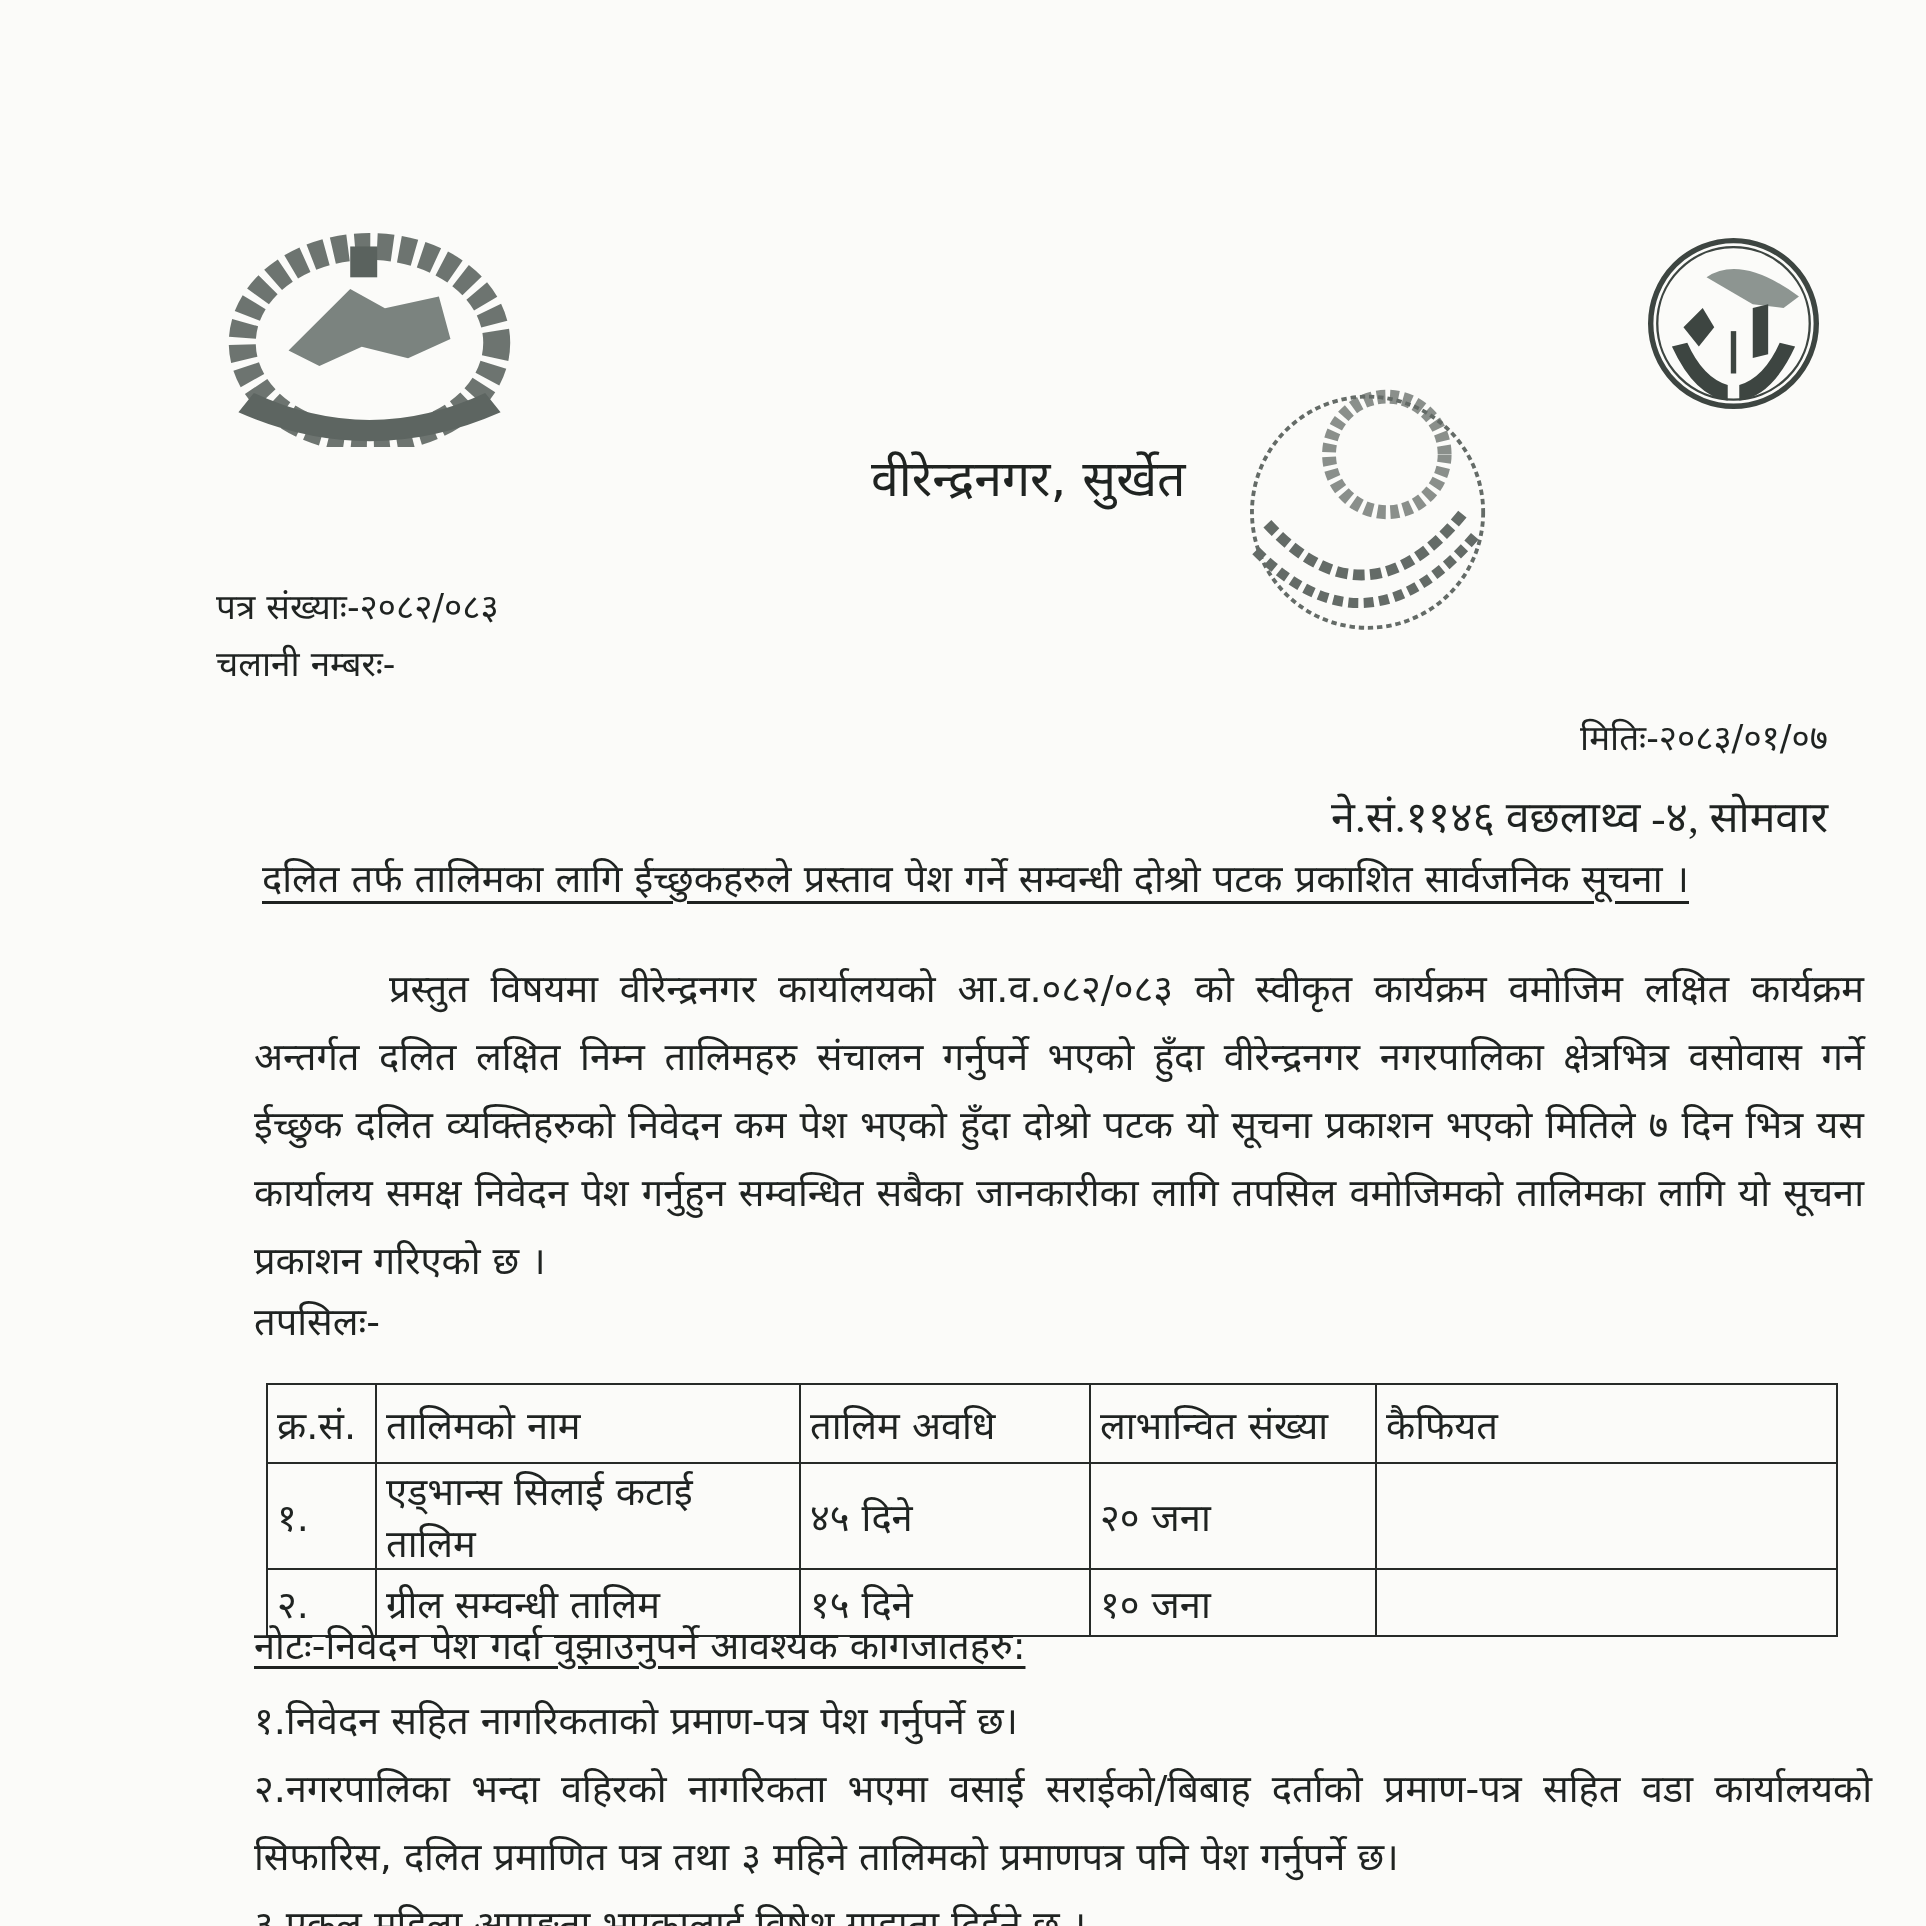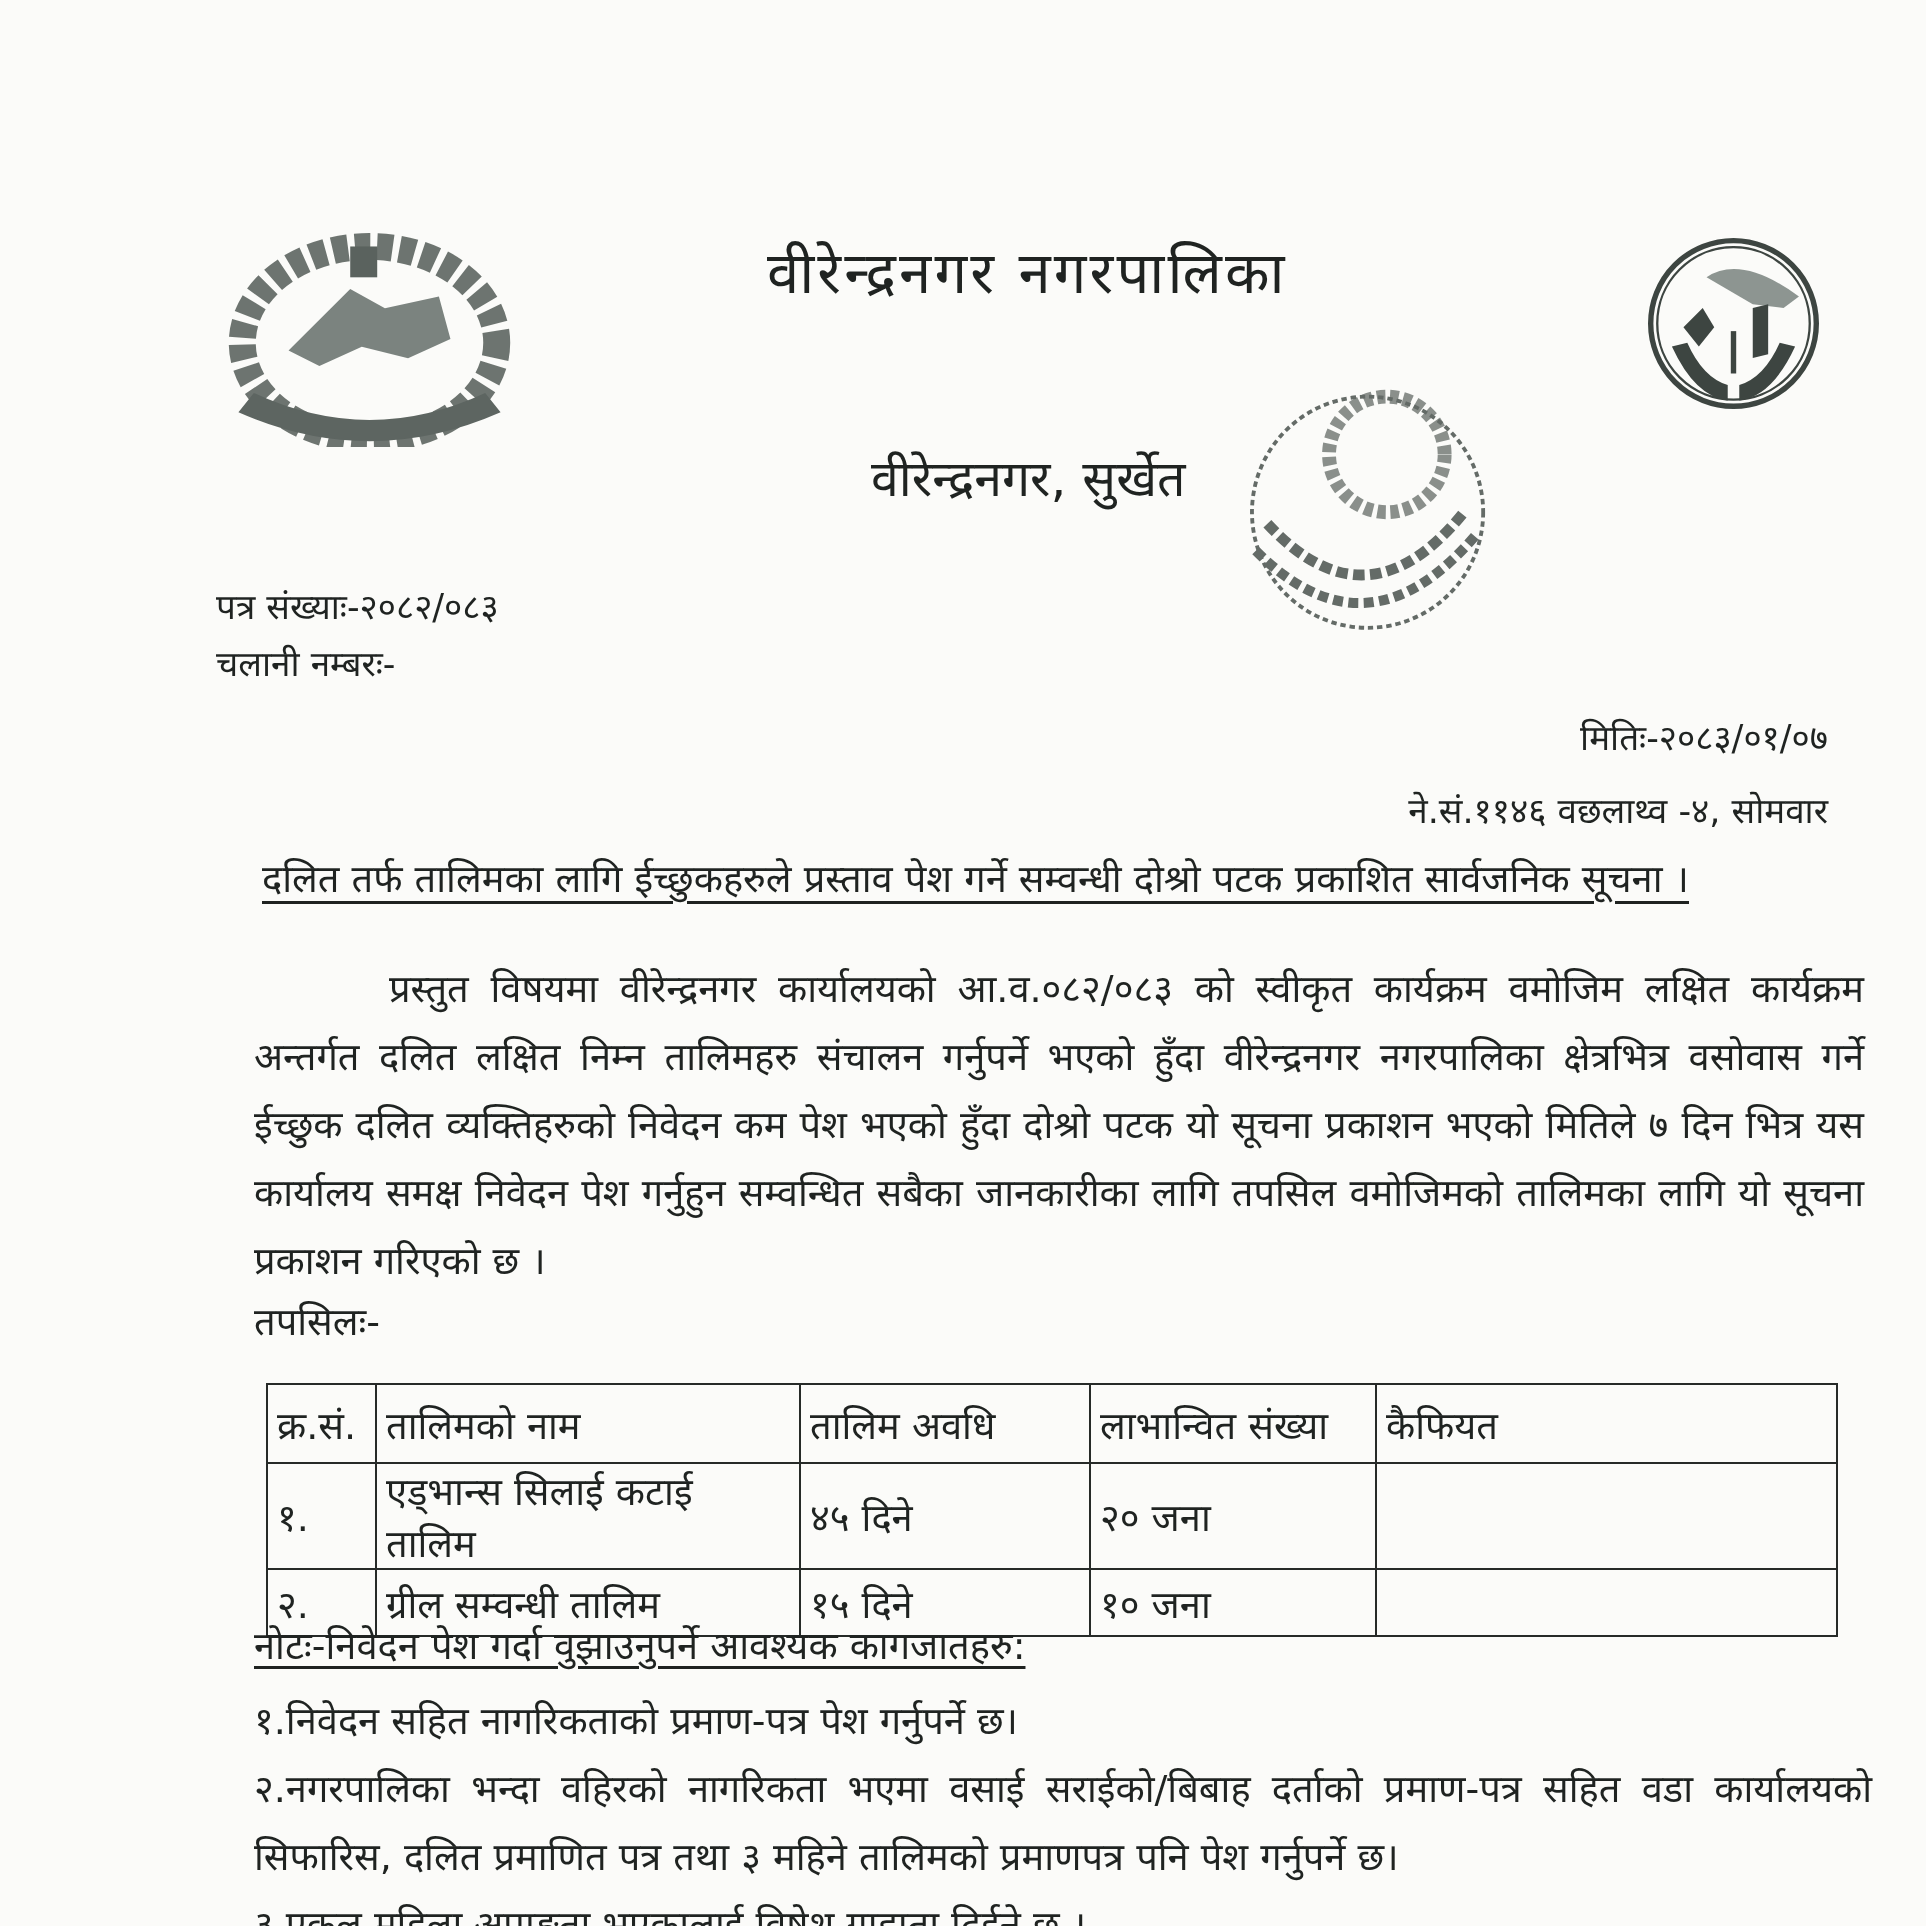--- a/index.html
+++ b/index.html
@@ -22,21 +22,21 @@
     .hdr-4 { left: 824px; top: 570px; font-size: 50px; white-space: nowrap; }
 
     .emblem-left { left: 223px; top: 231px; width: 293px; height: 216px; }
     .emblem-right { left: 1637px; top: 231px; width: 193px; height: 181px; }
     .stamp { left: 1225px; top: 385px; width: 289px; height: 293px; opacity: 0.85; }
 
     .ref-1 { left: 216px; top: 582px; font-size: 35px; white-space: nowrap; }
     .ref-2 { left: 216px; top: 639px; font-size: 35px; white-space: nowrap; }
 
     .date-1 { right: 154px; top: 713px; font-size: 35px; white-space: nowrap; }
-    .date-2 { right: 154px; top: 786px; font-size: 35px; white-space: nowrap; }
+    .date-2 { right: 154px; top: 786px; font-size: 43px; white-space: nowrap; font-family: Liberation Serif, serif; }
 
     .subject {
       left: 262px; top: 851px; font-size: 38px; white-space: nowrap;
       text-decoration: underline; text-decoration-thickness: 3.1px; text-underline-offset: 8.5px;
     }
 
     .body-para {
       left: 254px; top: 955px; width: 1610px; font-size: 38px; line-height: 68px;
       text-align: justify; text-indent: 135px;
     }
@@ -80,21 +80,20 @@
     <circle cx="250" cy="240" r="215" fill="none" stroke="#3d4541" stroke-width="14"></circle>
     <circle cx="250" cy="240" r="198" fill="none" stroke="#3d4541" stroke-width="6"></circle>
     <path d="M180 120 Q270 60 420 170 L380 200 L300 190 Z" fill="#8d9591"></path>
     <path d="M120 250 L170 200 L200 250 L160 300 Z" fill="#3d4541"></path>
     <path d="M300 200 L340 190 L340 320 L300 330 Z" fill="#3d4541"></path>
     <path d="M90 300 Q150 430 235 440 L235 400 Q170 380 130 290 Z" fill="#3d4541"></path>
     <path d="M410 300 Q350 430 265 440 L265 400 Q330 380 370 290 Z" fill="#3d4541"></path>
     <rect x="243" y="260" width="14" height="110" fill="#3d4541"></rect>
   </svg>
 
-  <h1 class="abs hdr-1" style="margin:0;font-weight:normal">वीरेन्द्रनगर नगरपालिका</h1>
   <div class="abs hdr-3">वीरेन्द्रनगर, सुर्खेत</div>
 
   <svg class="abs stamp" viewBox="0 0 750 760">
     <circle cx="370" cy="330" r="300" fill="none" stroke="#4a524e" stroke-width="10" stroke-dasharray="14 10"></circle>
     <circle cx="420" cy="180" r="150" fill="none" stroke="#4a524e" stroke-width="36" stroke-dasharray="22 12" opacity="0.75"></circle>
     <path d="M110 360 Q370 640 620 330" fill="none" stroke="#4a524e" stroke-width="28" stroke-dasharray="30 14"></path>
     <path d="M80 430 Q370 720 650 390" fill="none" stroke="#4a524e" stroke-width="26" stroke-dasharray="26 14"></path>
   </svg>
 
   <div class="abs ref-1">पत्र संख्याः-२०८२/०८३</div>

